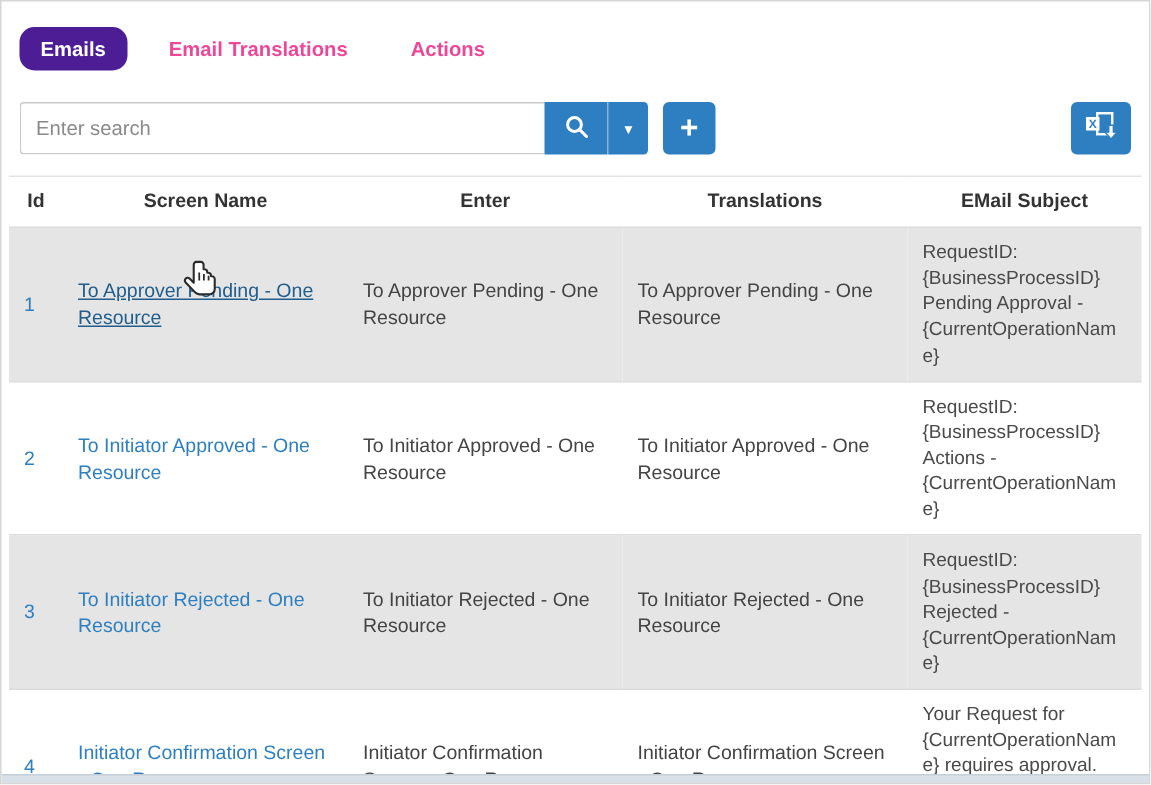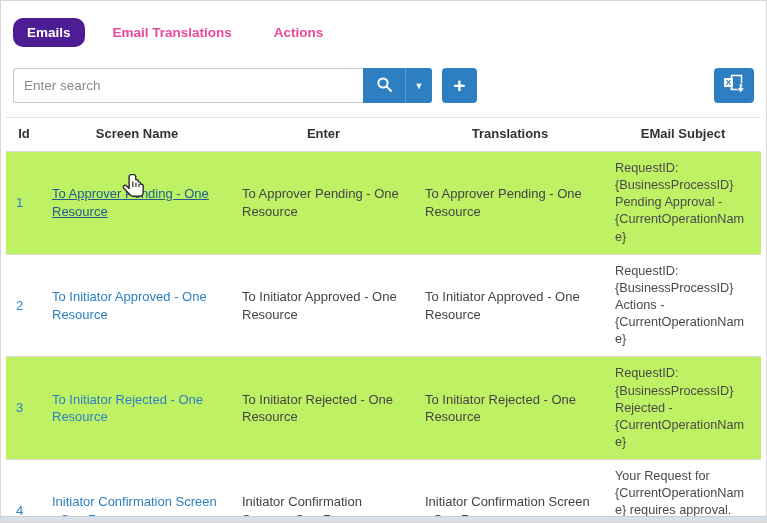--- a/index.html
+++ b/index.html
@@ -72,21 +72,21 @@
     border-top: 1px solid #e3e3e3;
     border-bottom: 1px solid #dcdcdc;
     white-space: nowrap; overflow: hidden;
   }
   .grid td {
     padding: 8px 10px; vertical-align: middle;
     border-bottom: 1px solid #dcdcdc;
     line-height: 1.35;
     word-wrap: break-word;
   }
-  .grid tr.alt td { background: #bef264; }
+  .grid tr.alt td { background: #e5e5e5; }
   .cell-id { color: #2e7fc1; }
   .dn-link { color: #2e7fc1; text-decoration: none; cursor: pointer; }
   .dn-link.hovered { color: #215e8e; text-decoration: underline; }
   .cell-subject { font-size: 12.7px; color: #4a4a4a; }
   
   .hand-cursor { position: absolute; left: 120px; top: 172px; pointer-events: none; }
   
   .bottom-strip {
     position: absolute; left: 0; bottom: 0;
     width: 100%; height: 6px;

